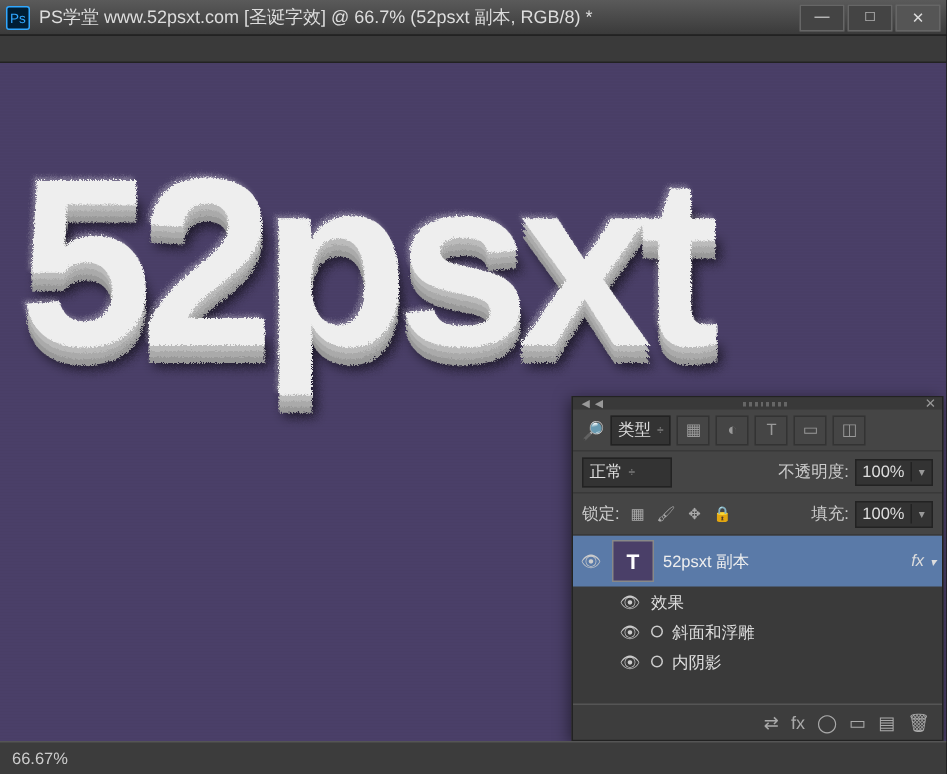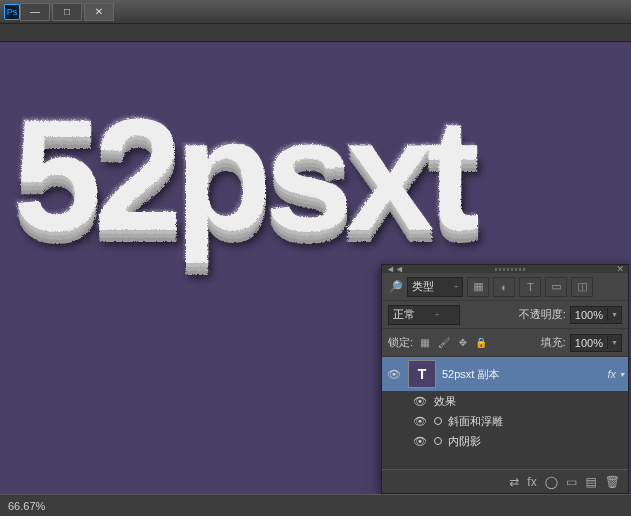--- a/index.html
+++ b/index.html
@@ -21,21 +21,21 @@
 .panel{position:absolute;right:2px;top:264px;width:248px;height:230px;background:#454545;border:1px solid #222;box-shadow:-2px 2px 10px rgba(0,0,0,.5);display:flex;flex-direction:column}
 .panel-grip{height:8px;background:#393939;display:flex;align-items:center;justify-content:space-between;padding:0 4px}
 .grip-dots{width:30px;height:3px;background:repeating-linear-gradient(90deg,#666,#666 2px,transparent 2px,transparent 4px);margin:0 auto}
 .collapse-arrows{color:#999;font-size:9px}
 .panel-tabs{height:24px;background:#393939;display:flex;align-items:flex-end;padding:0 2px}
 .tab{padding:4px 10px;color:#bbb;font-size:11px}
 .tab.active{background:#454545;color:#eee}
 .panel-menu{margin-left:auto;padding:4px 6px;color:#999}
 .panel-row{height:28px;display:flex;align-items:center;padding:0 6px;gap:4px;border-bottom:1px solid #393939}
 .filter-icon{color:#bbb;font-size:12px}
-.select-ctrl{background:#333;border:1px solid #222;color:#ddd;padding:2px 4px;height:20px;display:flex;align-items:center;gap:20px}
+.select-ctrl{background:#333;border:1px solid #222;color:#ddd;padding:2px 4px;height:20px;display:flex;align-items:center;gap:4px}
 .select-ctrl .chev{font-size:8px;color:#999}
 .filter-btn{width:22px;height:20px;border:1px solid #333;display:flex;align-items:center;justify-content:center;color:#999;font-size:11px}
 .row-label{color:#ccc}
 .pct-box{display:flex;align-items:center;background:#333;border:1px solid #222}
 .pct-box span{padding:2px 4px;color:#ddd}
 .pct-box .chev{width:14px;text-align:center;color:#999;font-size:8px;border-left:1px solid #222;padding:2px}
 .lock-icons{display:flex;gap:3px}
 .lock-icons span{width:16px;height:16px;display:flex;align-items:center;justify-content:center;color:#aaa;font-size:10px}
 .layers-list{flex:1;overflow:hidden;background:#3a3a3a}
 .layer-item{display:flex;align-items:center;height:34px;padding:0 4px;gap:6px}
@@ -56,20 +56,21 @@
 
 <svg width="0" height="0" style="position:absolute">
 <filter id="rough">
       <feTurbulence baseFrequency="0.9" numOctaves="2" result="n"></feTurbulence>
       <feDisplacementMap in="SourceGraphic" in2="n" scale="3"></feDisplacementMap>
     </filter>
 </svg>
 
 <div class="titlebar">
   <div class="ps-icon">Ps</div>
+  <div class="title-text">PS学堂 www.52psxt.com [圣诞字效] @ 66.7% (52psxt 副本, RGB/8) *</div>
   <div class="win-controls">
     <div class="win-btn">—</div>
     <div class="win-btn">□</div>
     <div class="win-btn close">✕</div>
   </div>
 </div>
 <div class="menurow"></div>
 
 <div class="canvas-area">
   <div class="text-render">52psxt</div>
@@ -89,21 +90,21 @@
       <span class="chev">÷</span>
     </div>
     <div class="filter-btn">▦</div>
     <div class="filter-btn">◐</div>
     <div class="filter-btn">T</div>
     <div class="filter-btn">▭</div>
     <div class="filter-btn">◫</div>
   </div>
 
   <div class="panel-row">
-    <div class="select-ctrl" style="width:72px">
+    <div class="select-ctrl" style="width:60px">
       <span>正常</span>
       <span class="chev">÷</span>
     </div>
     <div style="flex:1"></div>
     <span class="row-label">不透明度:</span>
     <div class="pct-box">
       <span>100%</span>
       <span class="chev">▾</span>
     </div>
   </div>

